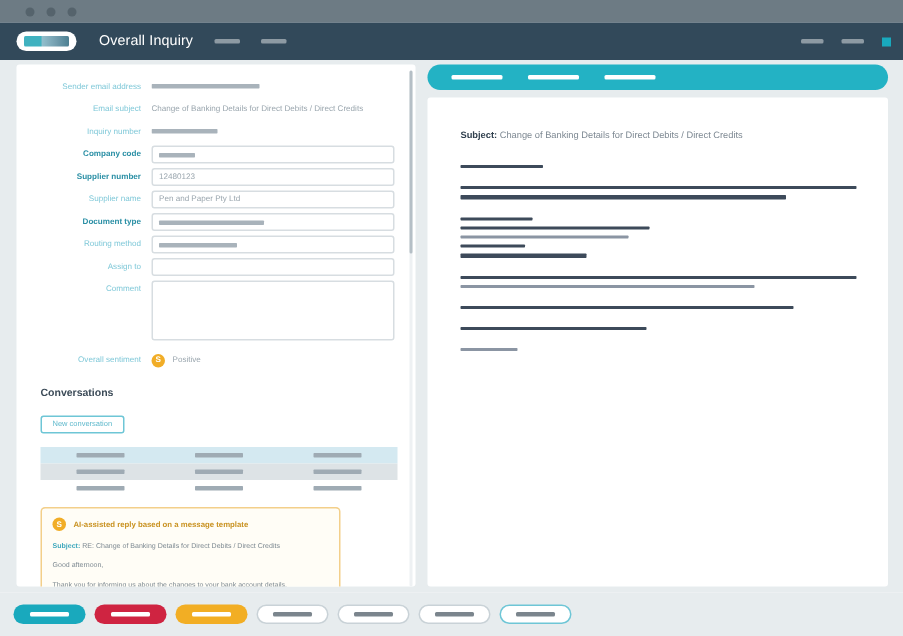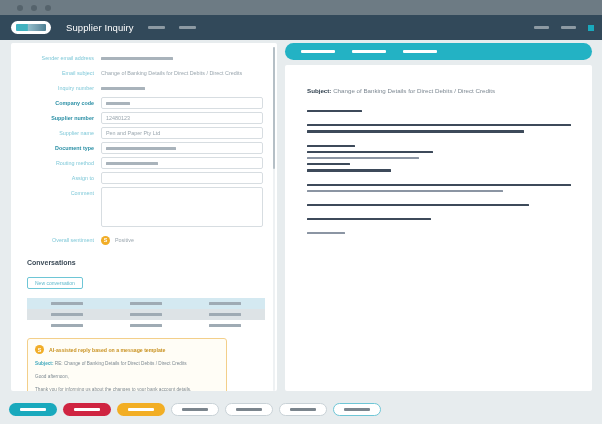--- a/index.html
+++ b/index.html
@@ -326,21 +326,21 @@
   <div id="window-chrome">
     <div class="chrome-dot d1"></div>
     <div class="chrome-dot d2"></div>
     <div class="chrome-dot d3"></div>
   </div>
 
   <div id="app-header">
     <div id="brand-logo">
       <div class="logo-mark"></div>
     </div>
-    <div id="app-title">Supplier Inquiry</div>
+    <div id="app-title">Overall Inquiry</div>
     <div class="hdr-redact r1"></div>
     <div class="hdr-redact r2"></div>
     <div id="hdr-right">
       <div class="hdr-redact r3"></div>
       <div class="hdr-redact r4"></div>
       <div id="close-box"></div>
     </div>
   </div>
 
   <div id="app-body">

